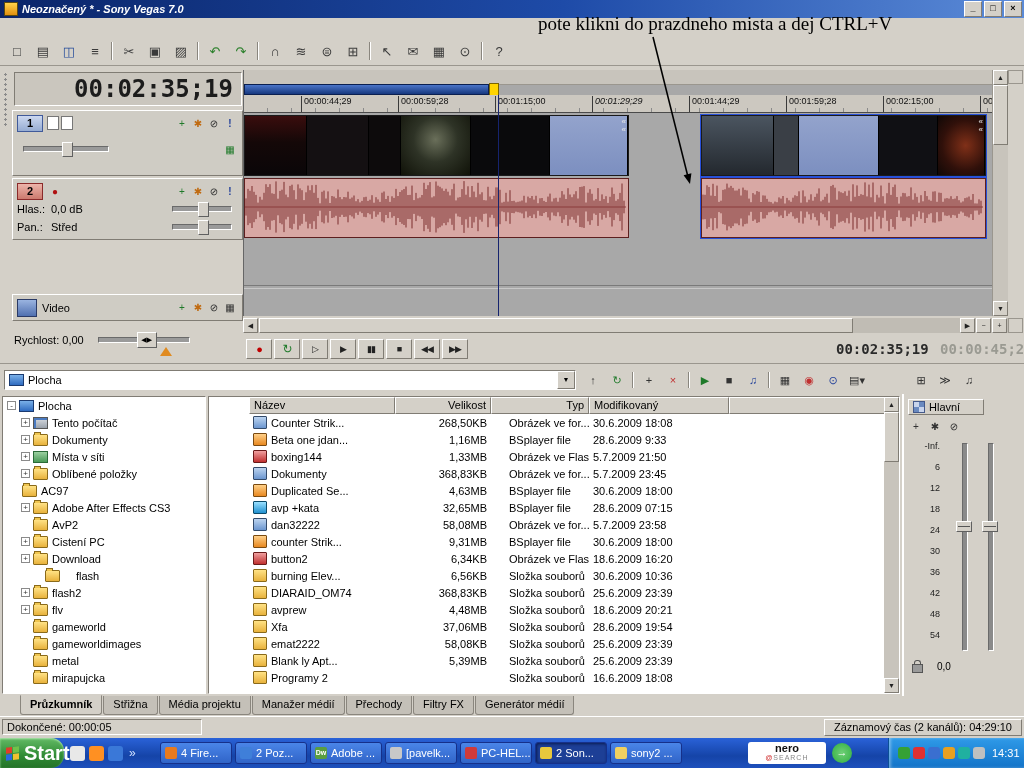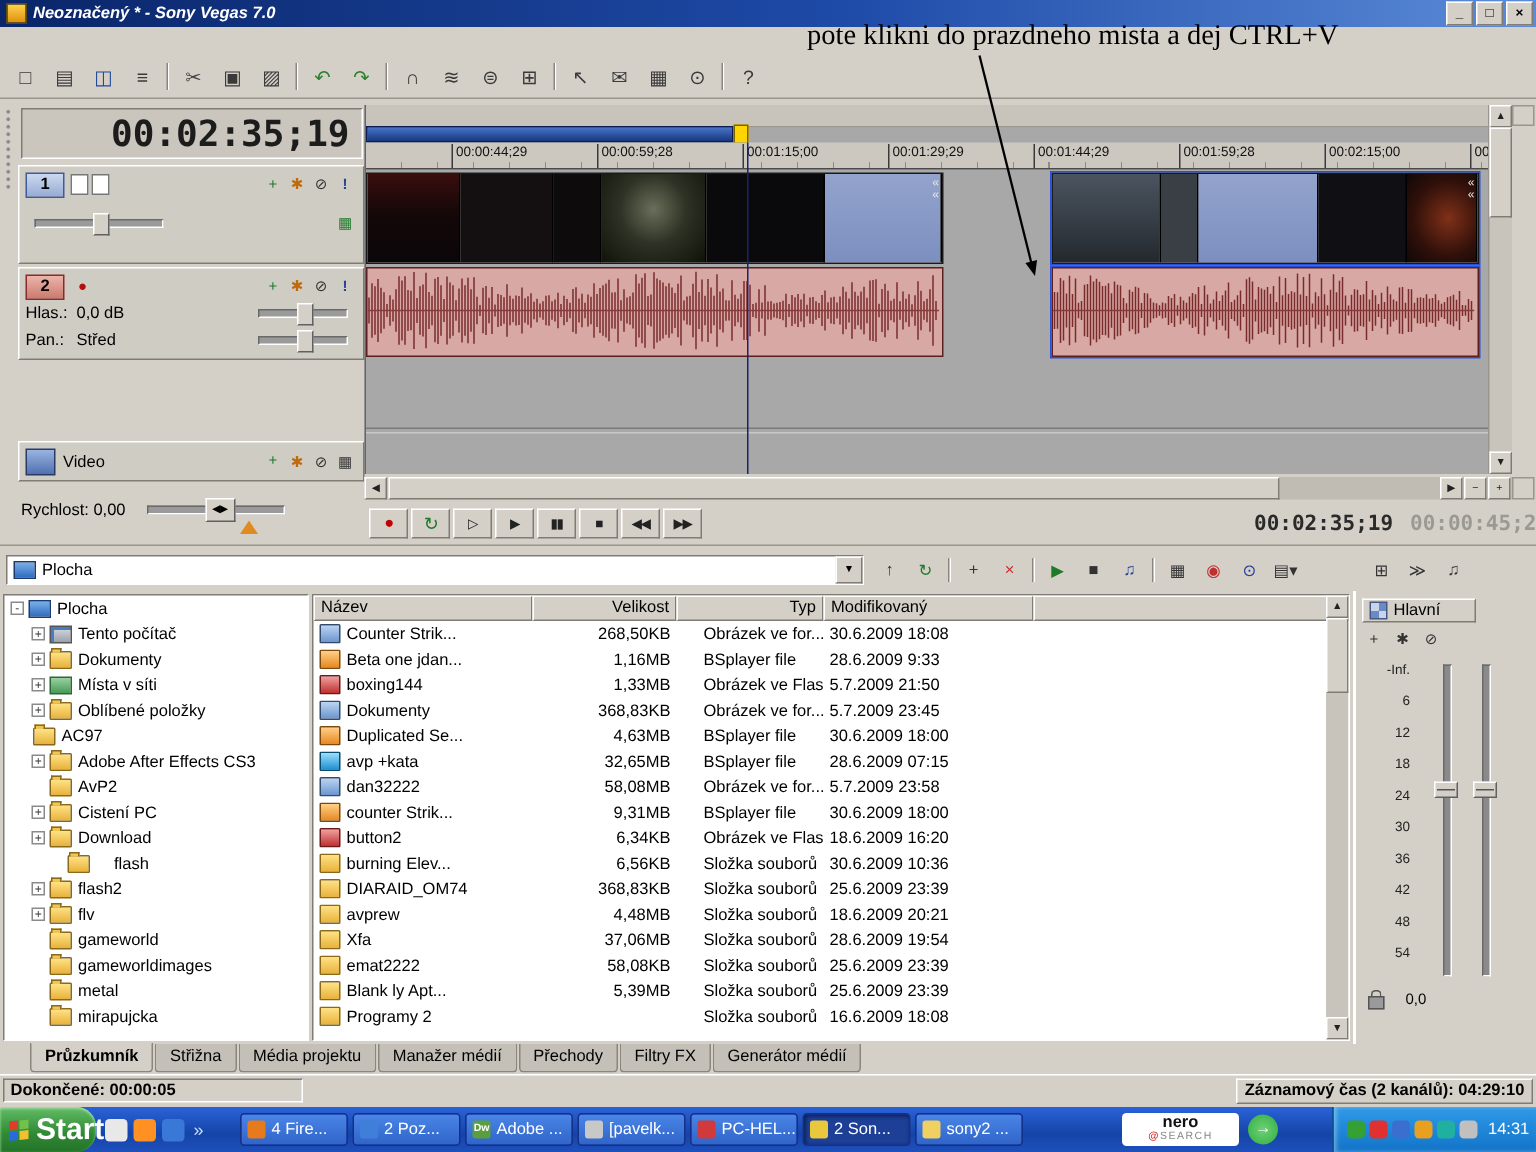--- a/index.html
+++ b/index.html
@@ -115,21 +115,21 @@
   .i-folder{background:linear-gradient(#ffe285,#e8b23c);border:1px solid #8a6a1a;border-radius:1px;position:relative;}
   .i-folder:before{content:"";position:absolute;left:0;top:-3px;width:5px;height:2px;background:#f0c650;border:1px solid #8a6a1a;border-bottom:none;}
   .i-desktop{width:13px;height:10px;background:linear-gradient(#7ab0e8,#2f6bc0);border:1px solid #1a3a70;}
   .i-computer{width:13px;height:10px;background:linear-gradient(#d8dce2,#9aa2ac);border:1px solid #555;box-shadow:inset 2px 2px 0 0 #4a7ac0;}
   .i-network{width:13px;height:10px;background:linear-gradient(#9ad0a0,#4a9a58);border:1px solid #2a6a38;}
   #tree-scroll{position:absolute;right:2px;top:396px;width:15px;height:298px;background:#c8c4bc;}
   #tree-vthumb{position:absolute;left:0;top:15px;width:15px;height:90px;box-sizing:border-box;background:#d4d0c8;border:1px solid;border-color:#fff #807c74 #807c74 #fff;}
   #tree-vdown{position:absolute;bottom:0;}
 
   
-  #files{position:absolute;left:208px;top:396px;width:692px;height:298px;background:#fff;border:1px solid;border-color:#807c74 #fff #fff #807c74;box-sizing:border-box;overflow:hidden;}
+  #files{position:absolute;left:208px;top:396px;width:692px;height:298px;background:#fff;border:1px solid;border-color:#807c74 #fff #fff #807c74;box-sizing:border-box;overflow:hidden;padding-left:40px;}
   #fhead{display:flex;height:17px;}
   .fh{box-sizing:border-box;background:#d4d0c8;border:1px solid;border-color:#fff #807c74 #807c74 #fff;padding:1px 4px;overflow:hidden;white-space:nowrap;}
   .c-name{width:146px;}
   .c-size{width:96px;text-align:right;}
   .c-type{width:98px;}
   .fh.c-type{text-align:right;}
   .c-mod{width:140px;}
   .c-fill{flex:1;}
   .frow{display:flex;height:17px;align-items:center;white-space:nowrap;}
   .fc{box-sizing:border-box;padding:0 4px;overflow:hidden;}
@@ -161,21 +161,21 @@
   .lock{width:9px;height:7px;background:#9a9a9a;border:1px solid #555;position:relative;margin-top:4px;}
   .lock:before{content:"";position:absolute;left:1px;top:-5px;width:5px;height:4px;border:1px solid #555;border-bottom:none;border-radius:3px 3px 0 0;}
   #mx-val{font-size:10px;}
 
   
   #tabs{position:absolute;left:0;top:696px;width:1024px;height:19px;background:#d4d0c8;display:flex;padding-left:20px;box-sizing:border-box;}
   .tab{padding:2px 9px;background:#c4c0b8;border:1px solid #8a867e;border-top:none;border-radius:0 0 3px 3px;margin-right:1px;white-space:nowrap;}
   .tab.active{background:#d4d0c8;border-top:1px solid #d4d0c8;margin-top:-1px;font-weight:bold;}
 
   
-  #status{position:absolute;left:0;top:716px;width:1024px;height:21px;background:#d4d0c8;border-top:1px solid #fff;font-weight:bold;}
+  #status{position:absolute;left:0;top:716px;width:1024px;height:21px;background:#d4d0c8;border-top:1px solid #fff;}
   #st-left{position:absolute;left:2px;top:2px;width:200px;height:16px;box-sizing:border-box;border:1px solid;border-color:#807c74 #fff #fff #807c74;padding:1px 4px;}
   #st-right{position:absolute;right:2px;top:2px;width:198px;height:17px;box-sizing:border-box;border:1px solid;border-color:#fff #807c74 #807c74 #fff;background:#d4d0c8;padding:1px 4px;text-align:center;white-space:nowrap;}
 
   
   #taskbar{position:absolute;left:0;top:738px;width:1024px;height:30px;background:linear-gradient(#2a62d8,#1544a8 60%,#1e50bc);}
   #startbtn{position:absolute;left:0;top:0;height:30px;width:64px;background:linear-gradient(#63bb65,#2f8a34 60%,#247328);border-radius:0 13px 13px 0;color:#fff;font-weight:bold;font-size:20px;display:flex;align-items:center;gap:5px;padding:0 10px 0 6px;box-sizing:border-box;box-shadow:inset 0 1px 2px #aee6ae;}
   .flag{width:13px;height:13px;display:grid;grid-template-columns:6px 6px;grid-template-rows:6px 6px;gap:1px;transform:skewY(-6deg);}
   .flag i{display:block;}
   #ql{position:absolute;left:70px;top:0;height:30px;display:flex;align-items:center;gap:4px;}
   .qlico{width:15px;height:15px;border-radius:3px;}
@@ -307,21 +307,21 @@
 
   <div id="timeline" data-name="timeline">
     <div id="tl-topstrip" data-name="marker-bar"></div>
     <div id="loopbar" data-name="loop-region-bar"></div>
     <div id="loopend" data-name="loop-region-end-handle"></div>
     <div id="ruler" data-name="time-ruler">
         <div id="ruler-minor" data-name="ruler-minor-ticks"></div>
         <div class="tick" data-name="ruler-tick" style="left: 57px;">00:00:44;29</div>
         <div class="tick" data-name="ruler-tick" style="left: 154px;">00:00:59;28</div>
         <div class="tick" data-name="ruler-tick" style="left: 251px;">00:01:15;00</div>
-        <div class="tick" data-name="ruler-tick" style="left: 348px;">00:01:29;29</div>
+        <div class="tick" data-name="ruler-tick" style="left: 348px; font-style: italic;">00:01:29;29</div>
         <div class="tick" data-name="ruler-tick" style="left: 445px;">00:01:44;29</div>
         <div class="tick" data-name="ruler-tick" style="left: 542px;">00:01:59;28</div>
         <div class="tick" data-name="ruler-tick" style="left: 639px;">00:02:15;00</div>
         <div class="tick" data-name="ruler-tick" style="left: 736px;">00:02:29;29</div>
       </div>
 
     <div id="vtrack" data-name="video-track-lane">
       <div class="clip" data-name="video-clip" style="left:0;width:385px;">
         <div class="vseg" style="width:62px;background:linear-gradient(180deg,#3a0d0d,#140808 45%,#0a0608);"></div>
         <div class="vseg" style="width:63px;background:#141012;"></div>

